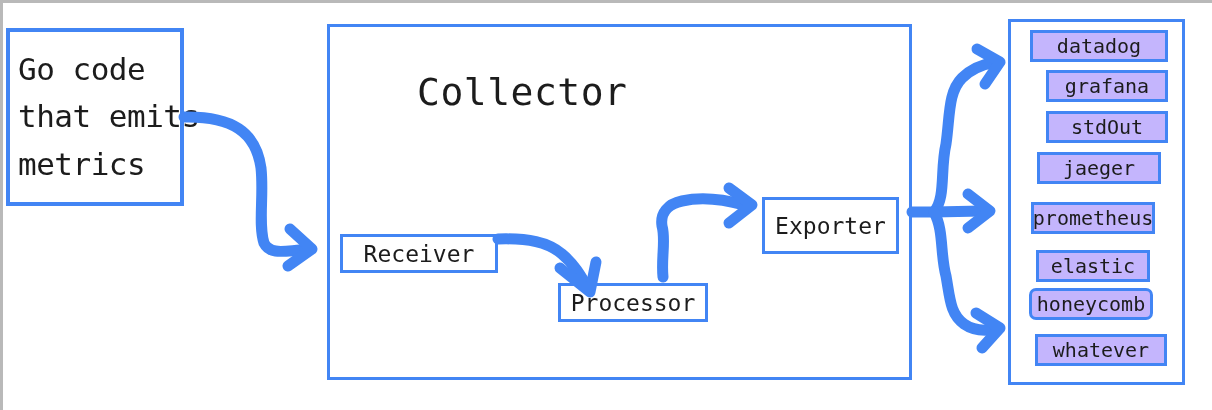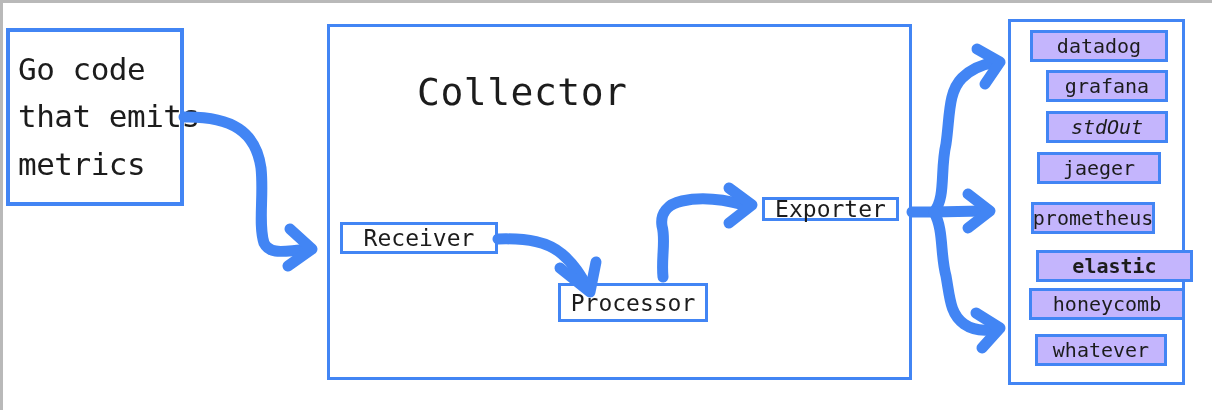--- a/index.html
+++ b/index.html
@@ -86,32 +86,32 @@
     top: 70px;
     font-family: "DejaVu Sans Mono", monospace;
     font-size: 38px;
     color: #1c1c1c;
     letter-spacing: 0.5px;
     z-index: 21;
   }
 
   
   #receiver-box {
-    left: 340px;  top: 222px;
-    width: 158px; height: 32px;
+    left: 340px;  top: 234px;
+    width: 158px; height: 39px;
     font-size: 23px;
   }
   #processor-box {
     left: 558px;  top: 283px;
     width: 150px; height: 39px;
     font-size: 23px;
   }
   #exporter-box {
     left: 762px;  top: 197px;
-    width: 137px; height: 24px;
+    width: 137px; height: 57px;
     font-size: 23px;
   }
 
   
   #exporters-box {
     left: 1008px;
     top: 19px;
     width: 177px;
     height: 366px;
     border-width: 3px;
@@ -158,25 +158,25 @@
   <div id="collector-title">Collector</div>
 
   <div class="box" id="receiver-box">Receiver</div>
   <div class="box" id="processor-box">Processor</div>
   <div class="box" id="exporter-box">Exporter</div>
 
   <div class="box" id="exporters-box"></div>
   <div id="exporters-list">
       <div class="exp-item" style="left: 1030px; top: 30px; width: 138px;">datadog</div>
       <div class="exp-item" style="left: 1046px; top: 70px; width: 122px;">grafana</div>
-      <div class="exp-item" style="left: 1046px; top: 111px; width: 122px; font-style: italic;">stdOut</div>
+      <div class="exp-item" style="left: 1046px; top: 111px; width: 122px;">stdOut</div>
       <div class="exp-item" style="left: 1037px; top: 152px; width: 124px;">jaeger</div>
       <div class="exp-item" style="left: 1031px; top: 202px; width: 124px;">prometheus</div>
-      <div class="exp-item" style="left: 1036px; top: 250px; width: 157px; font-weight: bold;">elastic</div>
-      <div class="exp-item" style="left: 1029px; top: 288px; width: 156px;">honeycomb</div>
+      <div class="exp-item" style="left: 1036px; top: 250px; width: 114px;">elastic</div>
+      <div class="exp-item" style="left: 1029px; top: 288px; width: 124px; border-radius: 7px;">honeycomb</div>
       <div class="exp-item" style="left: 1035px; top: 334px; width: 132px;">whatever</div>
     </div>
 
   <svg id="arrows" viewBox="0 0 1212 410" width="1212" height="410" xmlns="http://www.w3.org/2000/svg">
     <g fill="none" stroke="#4285f4" stroke-width="11" stroke-linecap="round" stroke-linejoin="round">
 
       <path d="M 184 117 C 232 116, 256 132, 261 168
                C 264 196, 258 224, 264 243
                C 270 255, 285 251, 300 250"></path>
       <path d="M 290 229 L 312 249 L 288 266" stroke-width="11"></path>

